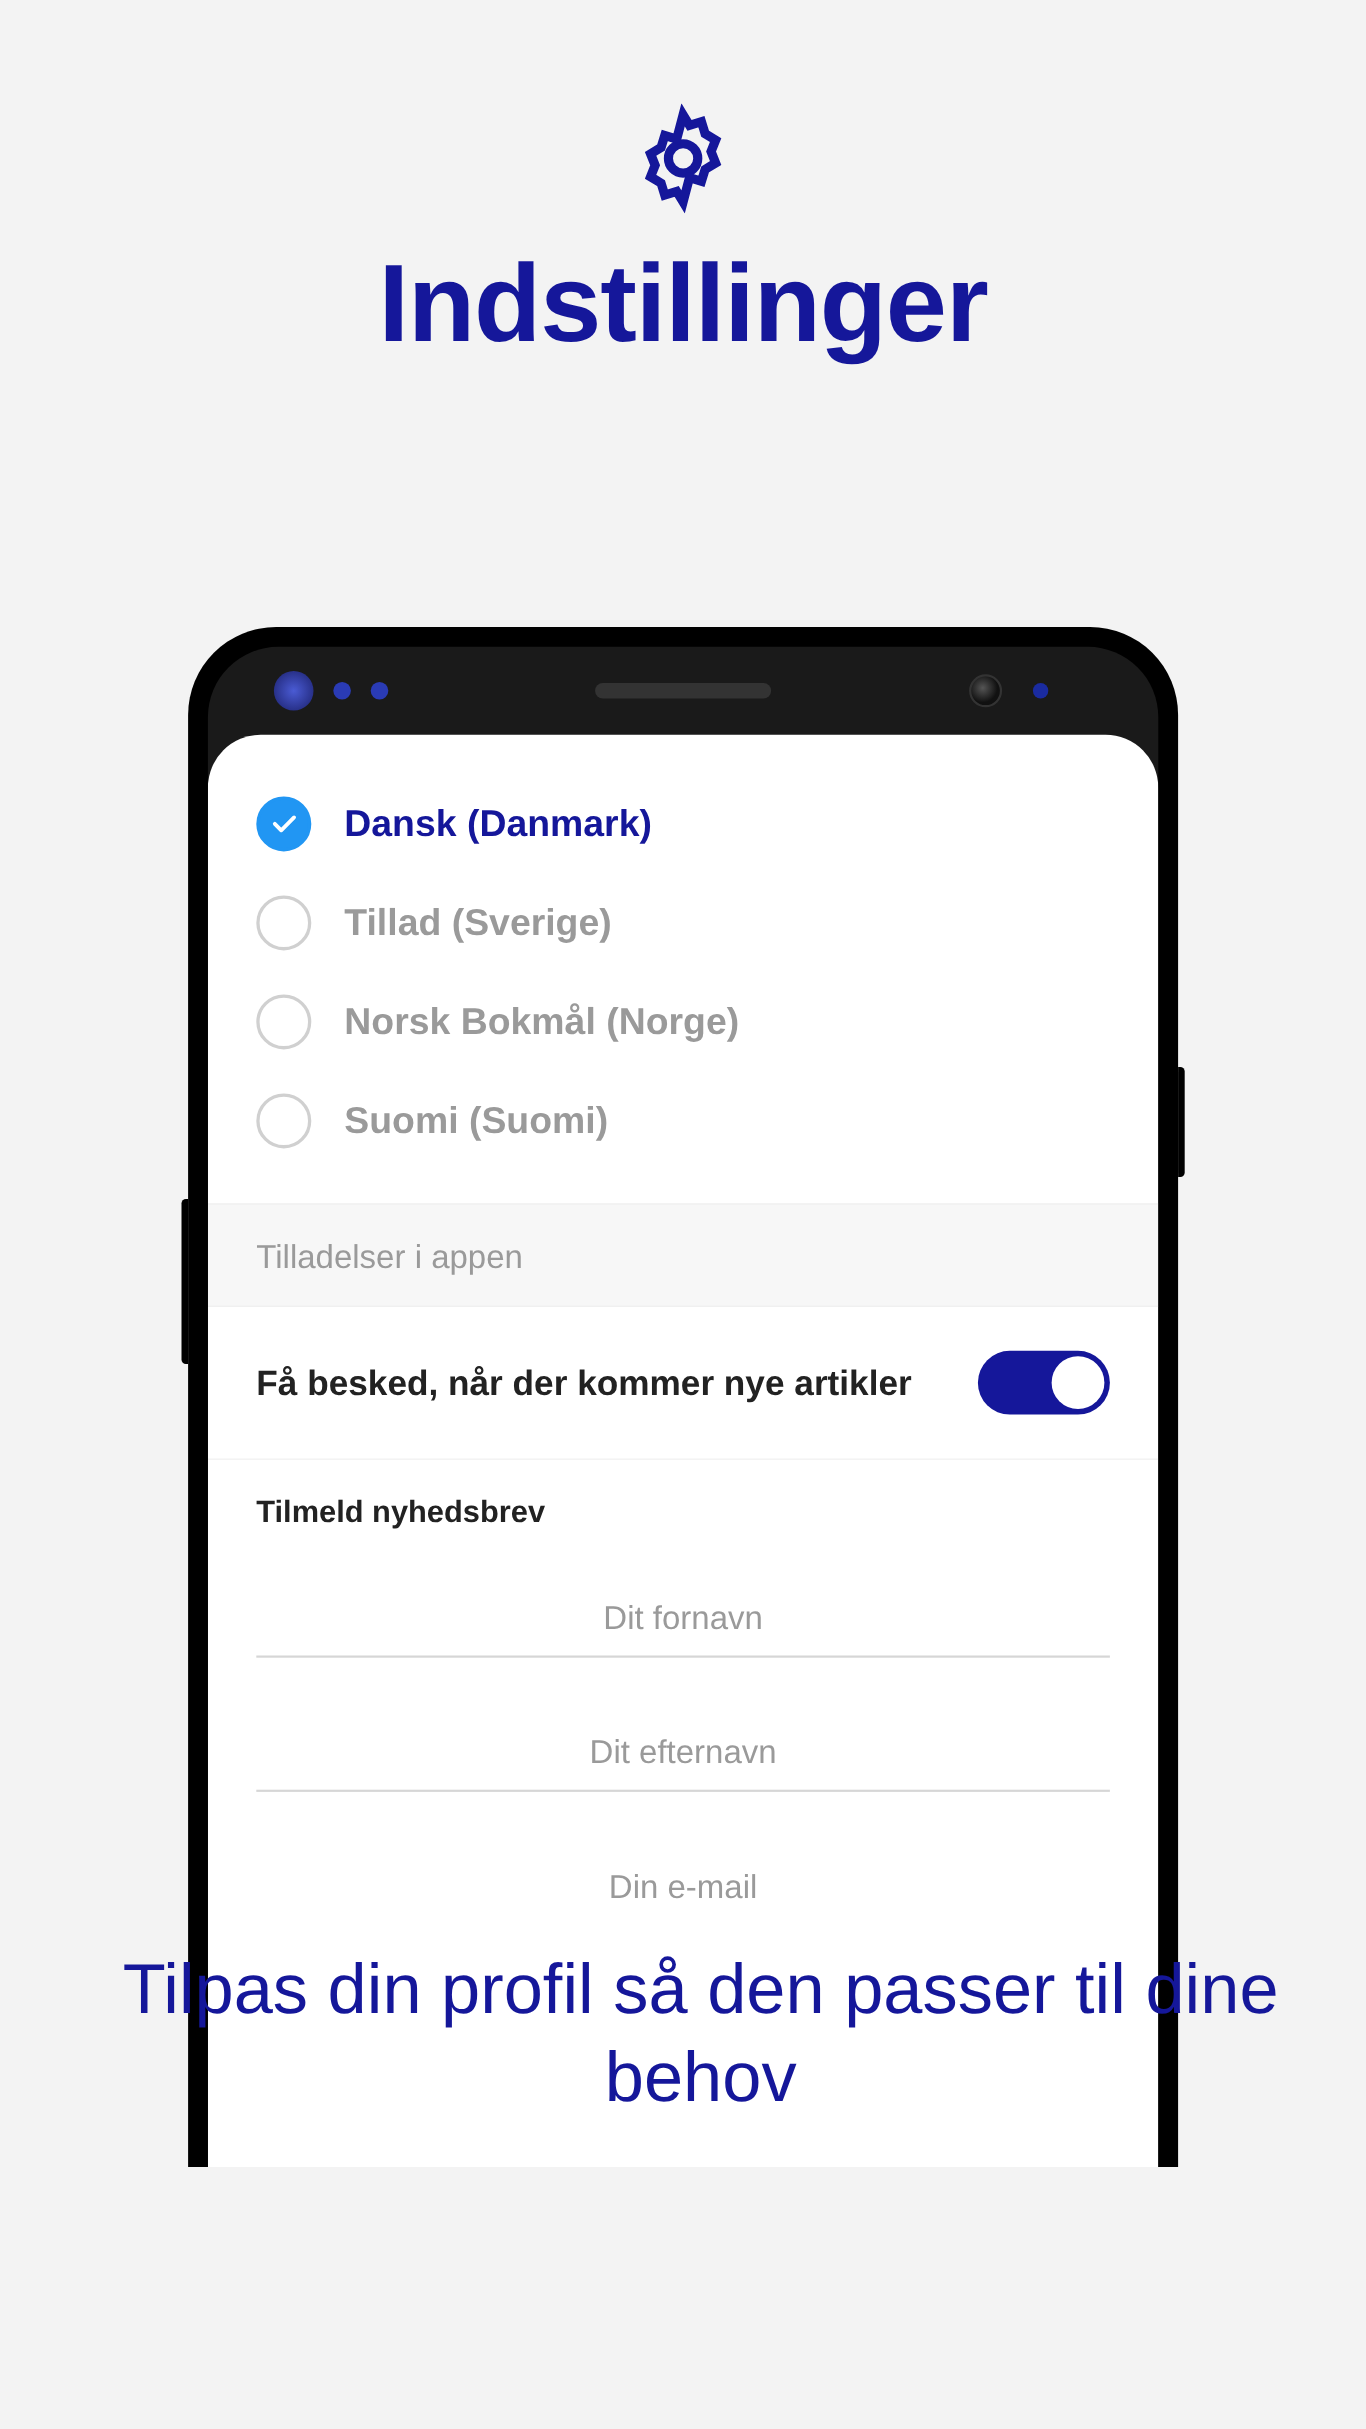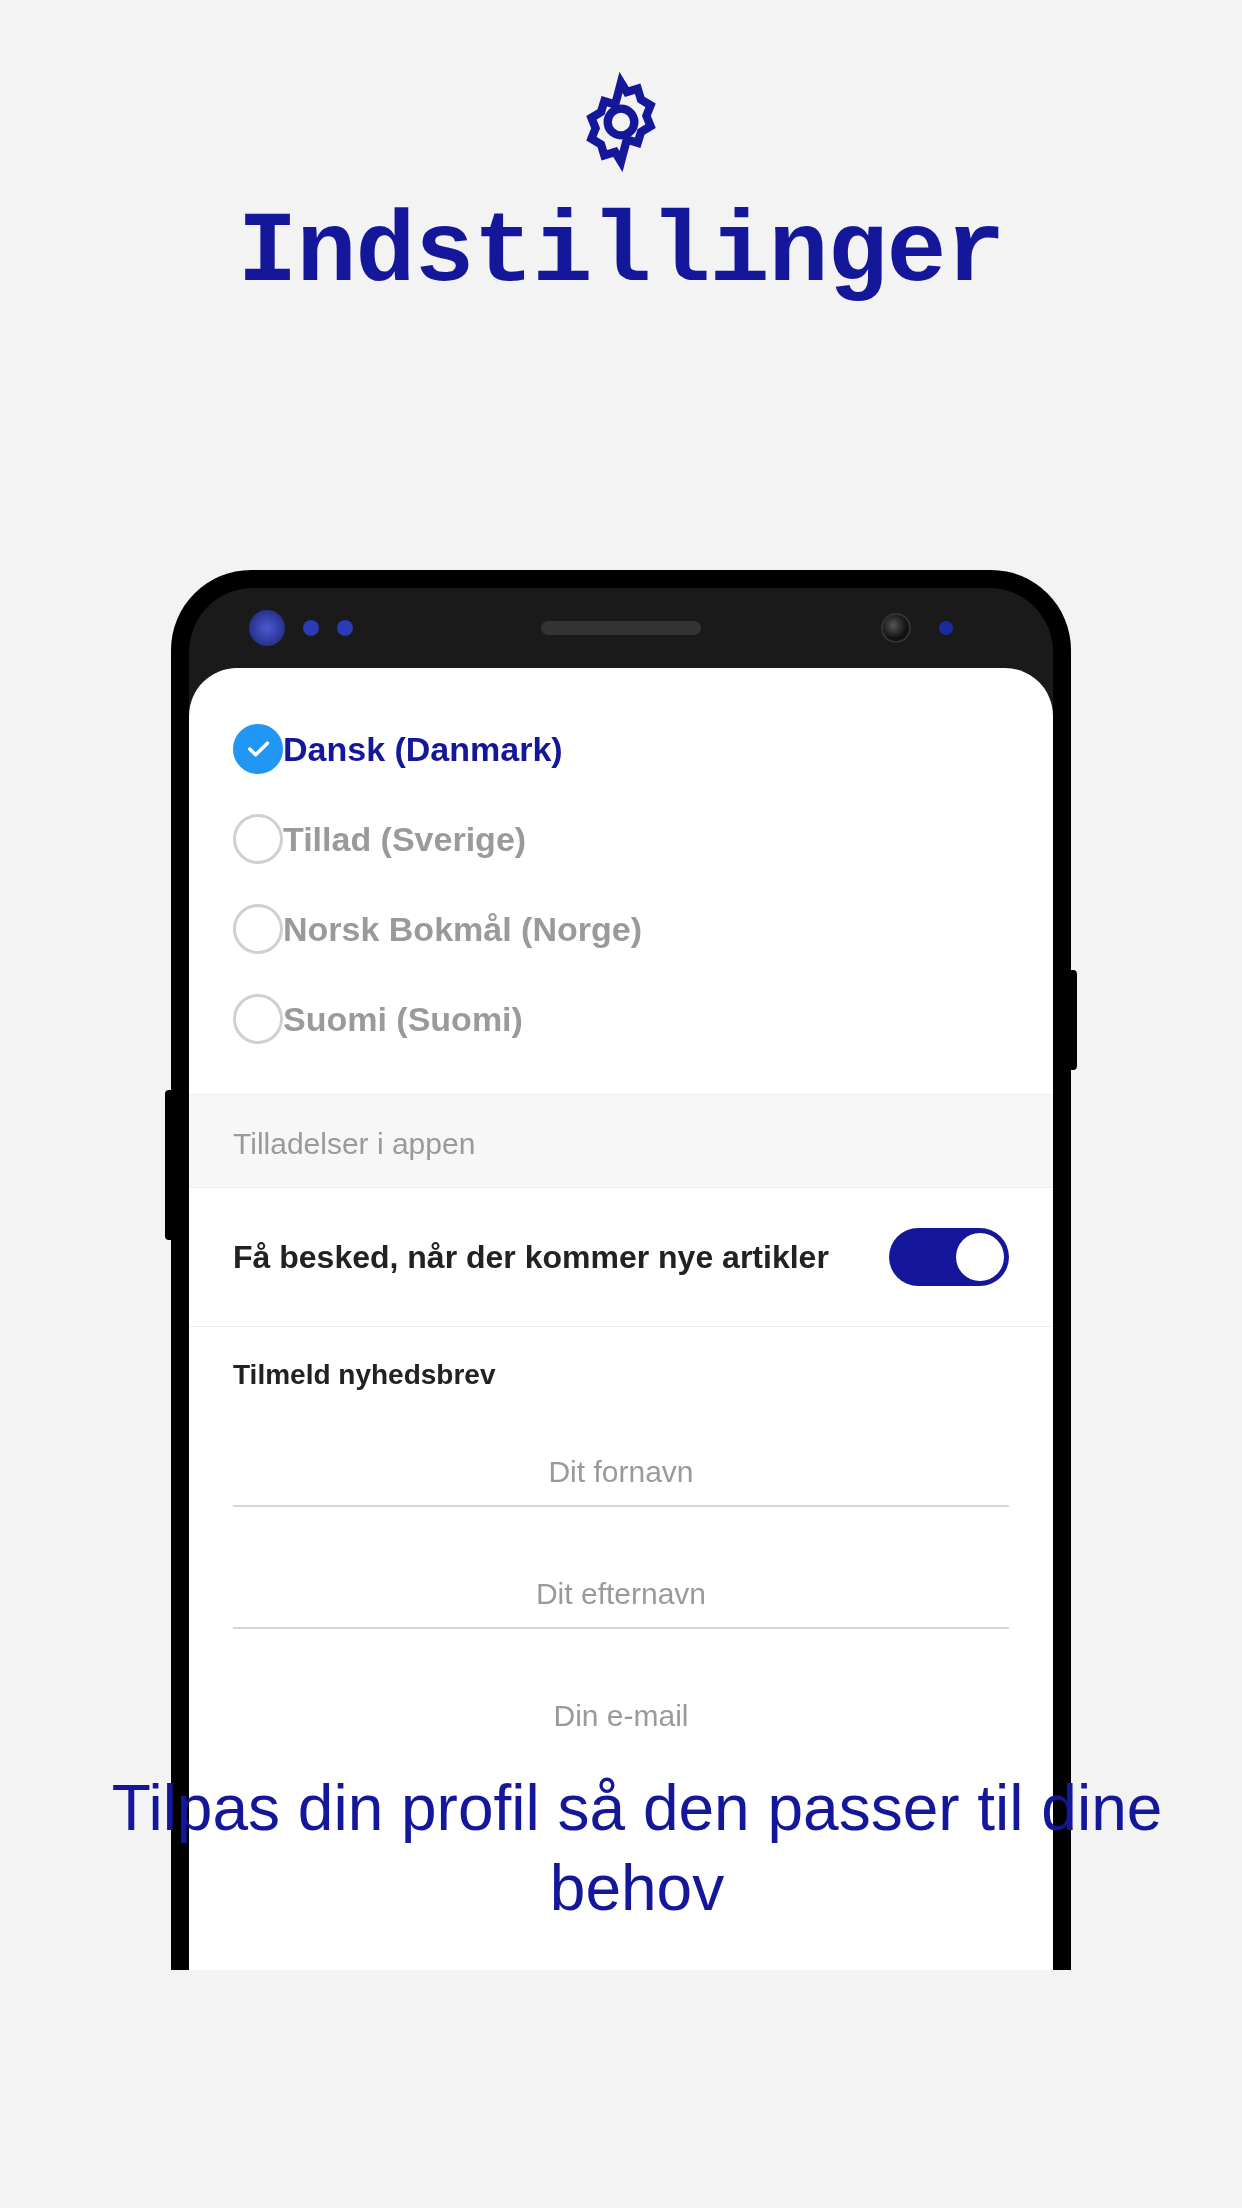--- a/index.html
+++ b/index.html
@@ -6,22 +6,21 @@
   body {
     width: 1242px;
     height: 2208px;
     background: #f3f3f3;
     font-family: -apple-system, BlinkMacSystemFont, "Segoe UI", Arial, sans-serif;
     position: relative;
     overflow: hidden;
   }
   .header {
     text-align: center;
-    padding-top: 72px;
-    font-family: Liberation Mono, monospace;
+    padding-top: 94px;
   }
   .gear-icon {
     display: inline-block;
     color: #15179a;
   }
   .page-title {
     color: #15179a;
     font-size: 100px;
     font-weight: 700;
     margin-top: 20px;
@@ -86,20 +85,21 @@
     background: #fff;
     border-radius: 48px 48px 0 0;
     overflow: hidden;
   }
   .lang-list {
     padding: 36px 44px 30px 44px;
   }
   .lang-item {
     display: flex;
     align-items: center;
+    gap: 30px;
     padding: 20px 0;
   }
   .radio {
     width: 50px;
     height: 50px;
     border-radius: 50%;
     border: 3px solid #d0d0d0;
     flex-shrink: 0;
     display: flex;
     align-items: center;

